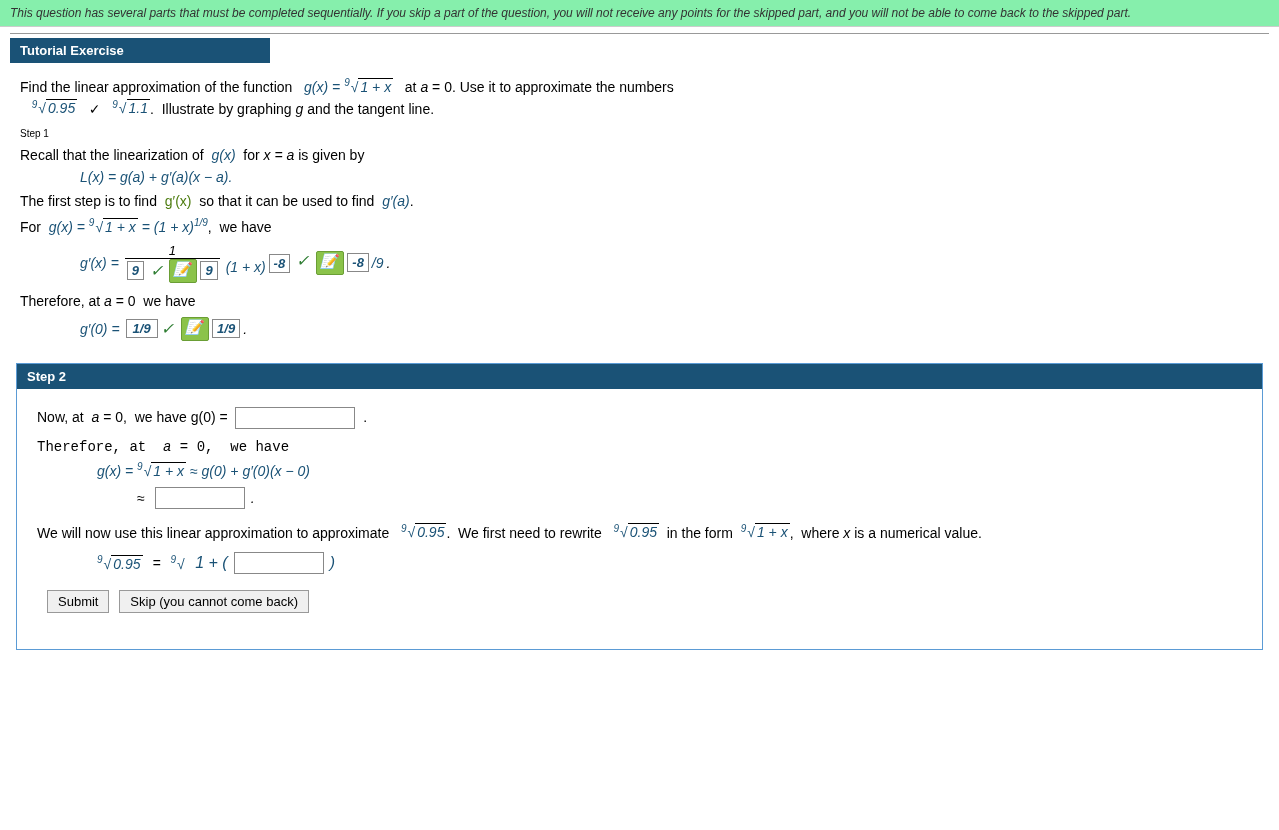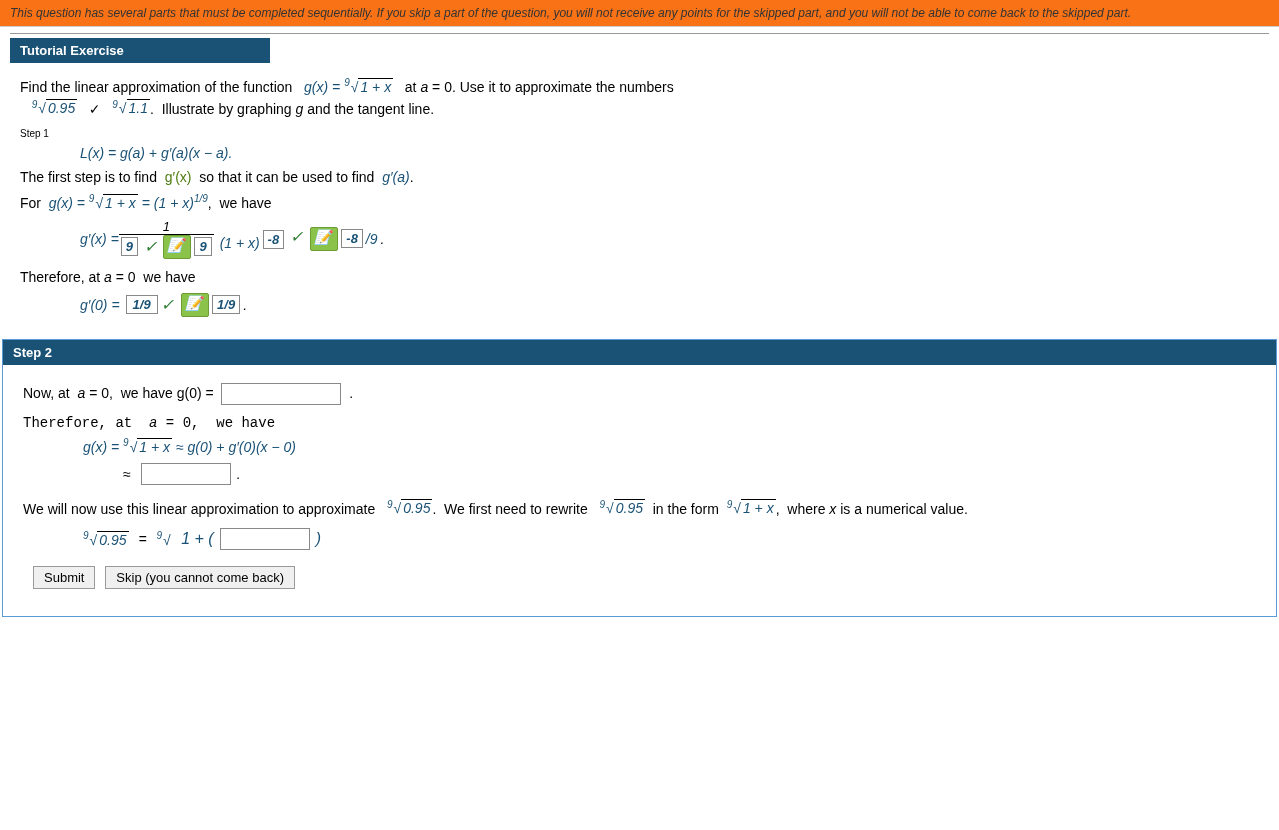--- a/index.html
+++ b/index.html
@@ -9,40 +9,40 @@
       background: #fff;
       color: #000;
       padding: 0;
     }
     .top-notice {
       font-style: italic;
       font-size: 12px;
       color: #333;
       padding: 6px 10px;
       border-bottom: 1px solid #ccc;
-      background: #f97316;
+      background: #86efac;
     }
     .section-header {
       background: #1a5276;
       color: #fff;
       font-weight: bold;
       font-size: 13px;
       padding: 5px 10px;
       display: inline-block;
       min-width: 260px;
     }
     .tutorial-header {
       border-top: 1px solid #999;
       padding-top: 4px;
       margin: 0 10px;
     }
     .step2-box {
       border: 1px solid #5b9bd5;
-      margin: 8px 2px;
-      padding-bottom: 13px;
+      margin: 8px 16px;
+      padding-bottom: 22px;
     }
     .step2-header {
       background: #1a5276;
       color: #fff;
       font-weight: bold;
       font-size: 13px;
       padding: 5px 10px;
       min-width: 260px;
       display: block;
     }
@@ -196,34 +196,37 @@
   <p class="math-line">
     &nbsp;&nbsp;
     <span style="font-style:italic; color:#1a5276;"><span class="root-index-sup">9</span>√<span class="overline-content">0.95</span></span>
     &nbsp; <span style="color:#000;">✓</span> &nbsp;
     <span style="font-style:italic; color:#1a5276;"><span class="root-index-sup">9</span>√<span class="overline-content">1.1</span></span>.&nbsp;
     Illustrate by graphing <span style="font-style:italic;">g</span> and the tangent line.
   </p>
 
   <p class="step-label">Step 1</p>
 
+  <p class="problem-text">
+    Recall that the linearization of &nbsp;<span style="font-style:italic; color:#1a5276;">g(x)</span>&nbsp; for <span style="font-style:italic;">x = a</span> is given by
+  </p>
   <div class="formula-block">
     <span style="font-style:italic; color:#1a5276;text-align:center;">L(x) = g(a) + g′(a)(x − a).</span>
   </div>
 
   <p class="problem-text">
     The first step is to find &nbsp;<span style="color:#4d7c0f;">g′(x)</span>&nbsp; so that it can be used to find &nbsp;<span style="font-style:italic; color:#1a5276;">g′(a)</span>.
   </p>
 
   <p class="problem-text">
     For &nbsp;<span style="font-style:italic; color:#1a5276;text-align:right;">g(x) = <span class="root-index-sup">9</span>√<span class="overline-content">1 + x</span> = (1 + x)<span class="superscript">1/9</span></span>,&nbsp; we have
   </p>
 
   <div class="deriv-line">
-    <span style="font-style:italic; color:#1a5276; text-align:center;">g′(x) =</span>
+    <span style="font-style:italic; color:#1a5276; margin-right:6px;text-align:center;">g′(x) =</span>
     <span class="fraction" style="margin-right:4px;">
       <span class="numer">1</span>
       <span class="denom" style="display:flex; align-items:center; gap:3px;">
         <span class="input-box-filled">9</span>
         <span class="green-check">✓</span>
         <span class="answer-icon"></span>
         <span class="input-box-filled">9</span>
       </span>
     </span>
     <span style="font-style:italic; color:#1a5276; margin-left:2px;">(1 + x)<span class="superscript">

